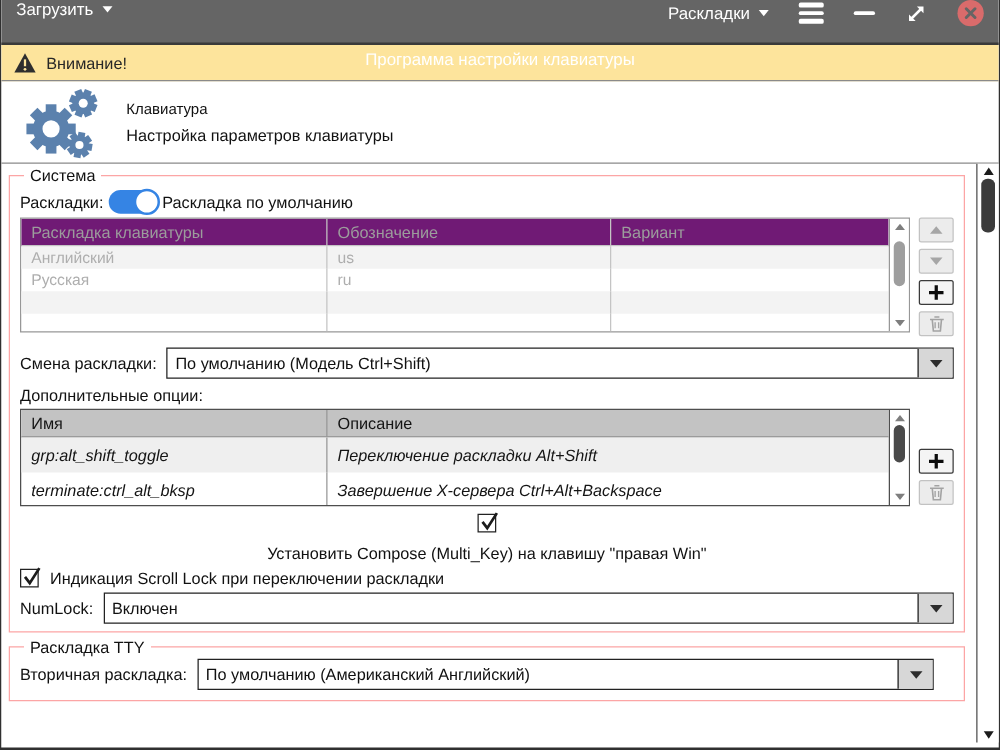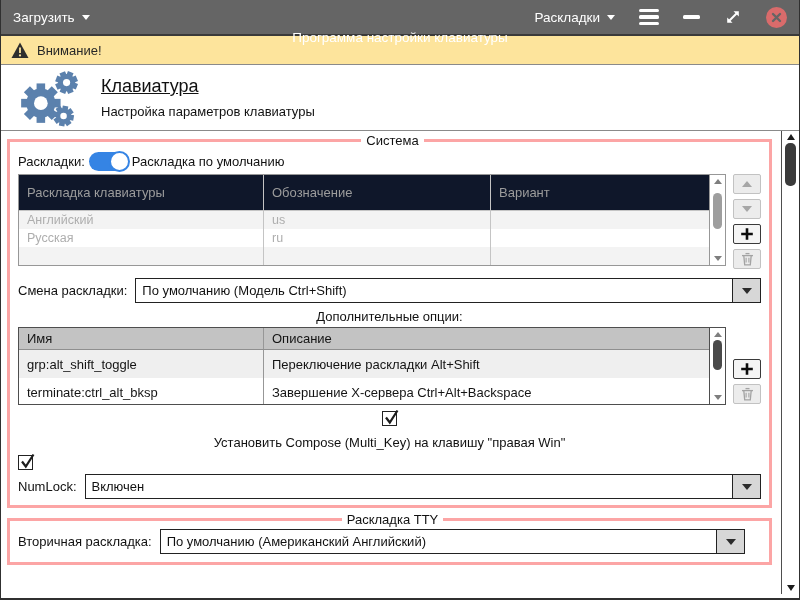--- a/index.html
+++ b/index.html
@@ -6,75 +6,75 @@
   * { box-sizing:border-box; }
   .window {
     width:800px; height:600px; position:relative;
     border-left:1px solid #303030; border-right:1px solid #303030; border-bottom:2px solid #303030;
     background:#fff; font-family:"Liberation Sans","DejaVu Sans",sans-serif; color:#111;
     overflow:hidden;
   }
   
   .titlebar {
     height:36px; background:#656565; border-bottom:2px solid #3a3a3a;
-    display:flex; align-items:center; padding:0 12px; position:relative;
+    display:flex; align-items:flex-start; padding:0 12px; position:relative;
     color:#fff; font-size:13.5px;
   }
   .tb-menu { display:flex; align-items:center; gap:7px; cursor:default; }
   .caret-down { width:0; height:0; border-left:4.5px solid transparent; border-right:4.5px solid transparent; border-top:5.5px solid #fff; }
   .tb-title { position:absolute; left:0; right:0; text-align:center; pointer-events:none;margin-top:40px; }
   .tb-right { margin-left:auto; display:flex; align-items:center; gap:24px; }
   .hamburger { display:flex; flex-direction:column; gap:3px; }
   .hamburger div { width:20px; height:3.5px; background:#fff; border-radius:1.5px; }
   .min-bar { width:17px; height:3.5px; background:#fff; border-radius:1.5px; }
   .close-circle { width:21px; height:21px; border-radius:50%; background:#d96b6b; display:flex; align-items:center; justify-content:center; }
   
   .warning {
     height:29px; background:#fde49c; border-bottom:1px solid #8a8a8a;
     display:flex; align-items:center; gap:8px; padding:0 10px; font-size:13px; color:#272727;
   }
   
   .header { height:66px; border-bottom:1px solid #8a8a8a; display:flex; align-items:center; padding:0 10px; gap:20px; }
-  .h-text .h-title { font-size:18px; margin-bottom:7px;text-decoration:underline; }
+  .h-text .h-title { font-size:12px; margin-bottom:7px; }
   .h-text .h-sub { font-size:13px; }
   
   .content-wrap { display:flex; height:463px; }
   .content { flex:1; overflow:hidden; font-size:13px; }
-  fieldset { border:3px solid #fca5a5; margin:2px 9px 0 6px; padding:0 8px 6px 8px;text-align:center; }
+  fieldset { border:1px solid #fca5a5; margin:2px 9px 0 6px; padding:0 8px 6px 8px; }
   legend { font-size:13px; padding:0 5px; margin-left:3px; }
   .frow { display:flex; align-items:center; gap:8px; }
   .combo { flex:1; height:25px; border:1px solid #222; background:#fff; display:flex; }
   .combo-text { flex:1; display:flex; align-items:center; padding-left:6px; white-space:nowrap; overflow:hidden; }
   .combo-btn { width:28px; background:#d7d7d7; border-left:1px solid #222; display:flex; align-items:center; justify-content:center; }
   .dd-caret { width:0; height:0; border-left:5px solid transparent; border-right:5px solid transparent; border-top:6px solid #2c2c2c; }
   .toggle { width:37px; height:19px; background:#3584e4; border-radius:10px; position:relative; margin:0 4px 0 2px; }
   .toggle .knob { width:21px; height:21px; background:#fff; border:2.5px solid #3584e4; border-radius:50%; position:absolute; right:-4px; top:-1px; }
   
   .tz { display:flex; gap:7px; }
   .tbl { flex:1; display:flex; overflow:hidden; }
   .tbl-main { flex:1; display:flex; flex-direction:column; overflow:hidden; }
   .tr { display:grid; grid-template-columns:244px 227px 1fr; flex:0 0 auto; }
   .td { padding-left:8px; display:flex; align-items:center; white-space:nowrap; overflow:hidden; }
   .td + .td { border-left:1px solid #c4c4c4; }
   
   .tbl1 { border:1px solid #979797; height:92px; }
-  .tbl1 .tr.th { height:36px; background:#0f172a; color:#9c9c9c; border-bottom:1px solid #c4c4c4; }
+  .tbl1 .tr.th { height:22px; background:#701a75; color:#9c9c9c; border-bottom:1px solid #c4c4c4; }
   .tbl1 .tr.dr { height:18px; color:#aeaeae; font-size:12.5px; }
   .tbl1 .tr.odd { background:#f3f3f3; }
   
   .tsb { width:16px; border-left:1px solid #979797; background:#fff; display:flex; flex-direction:column; align-items:center; padding:4px 0; }
   .tsb .tri-up { width:0; height:0; border-left:4px solid transparent; border-right:4px solid transparent; border-bottom:5px solid #7e7e7e; }
   .tsb .tri-down { width:0; height:0; border-left:4px solid transparent; border-right:4px solid transparent; border-top:5px solid #7e7e7e; margin-top:auto; }
   .tsb .thumb { width:9px; border-radius:4.5px; }
   .tbl1 .thumb { height:36px; background:#9e9e9e; margin-top:9px; }
   
   .tbl2 { border:1px solid #4e4e4e; height:78px; }
   .tbl2 .tr { grid-template-columns:244px 1fr; }
   .tbl2 .tr.th { height:22px; background:#c3c3c3; color:#141414; border-bottom:1px solid #8f8f8f; }
-  .tbl2 .tr.dr { height:28px; color:#141414; }
+  .tbl2 .tr.dr { height:28px; color:#141414;font-style:italic; }
   .tbl2 .tr.odd { background:#efefef; }
   .tbl2 .td + .td { border-left:1px solid #979797; }
   .tbl2 .tsb { border-left:1px solid #4e4e4e; }
   .tbl2 .thumb { height:30px; background:#4a4a4a; margin-top:3px; }
   
   .sbtns { width:28px; display:flex; flex-direction:column; gap:5px; }
   .sbtns.bottom { justify-content:flex-end; padding-bottom:1px; }
   .sbtn { height:20px; border-radius:2px; display:flex; align-items:center; justify-content:center; }
   .sbtn.dis { background:#ececec; border:1px solid #c2c2c2; }
   .sbtn.en { background:#f4f4f4; border:1px solid #3a3a3a; }
@@ -319,20 +319,21 @@
           </span>
           <span>Установить Compose (Multi_Key) на клавишу "правая Win"</span>
         </div>
 
         <div class="chkrow mt5">
           <span class="chk">
             <svg width="17" height="18" viewBox="0 0 17 18">
               <path d="M3 9.5 L6.8 14.5 L14.5 2.5" stroke="#1c1c1c" stroke-width="2.2" fill="none"></path>
             </svg>
           </span>
+          <span>Индикация Scroll Lock при переключении раскладки</span>
         </div>
 
         <div class="frow mt4">
           <span>NumLock:</span>
           <div class="combo">
             <div class="combo-text">Включен</div>
             <div class="combo-btn">
                 <span class="dd-caret"></span>
               </div>
           </div>

